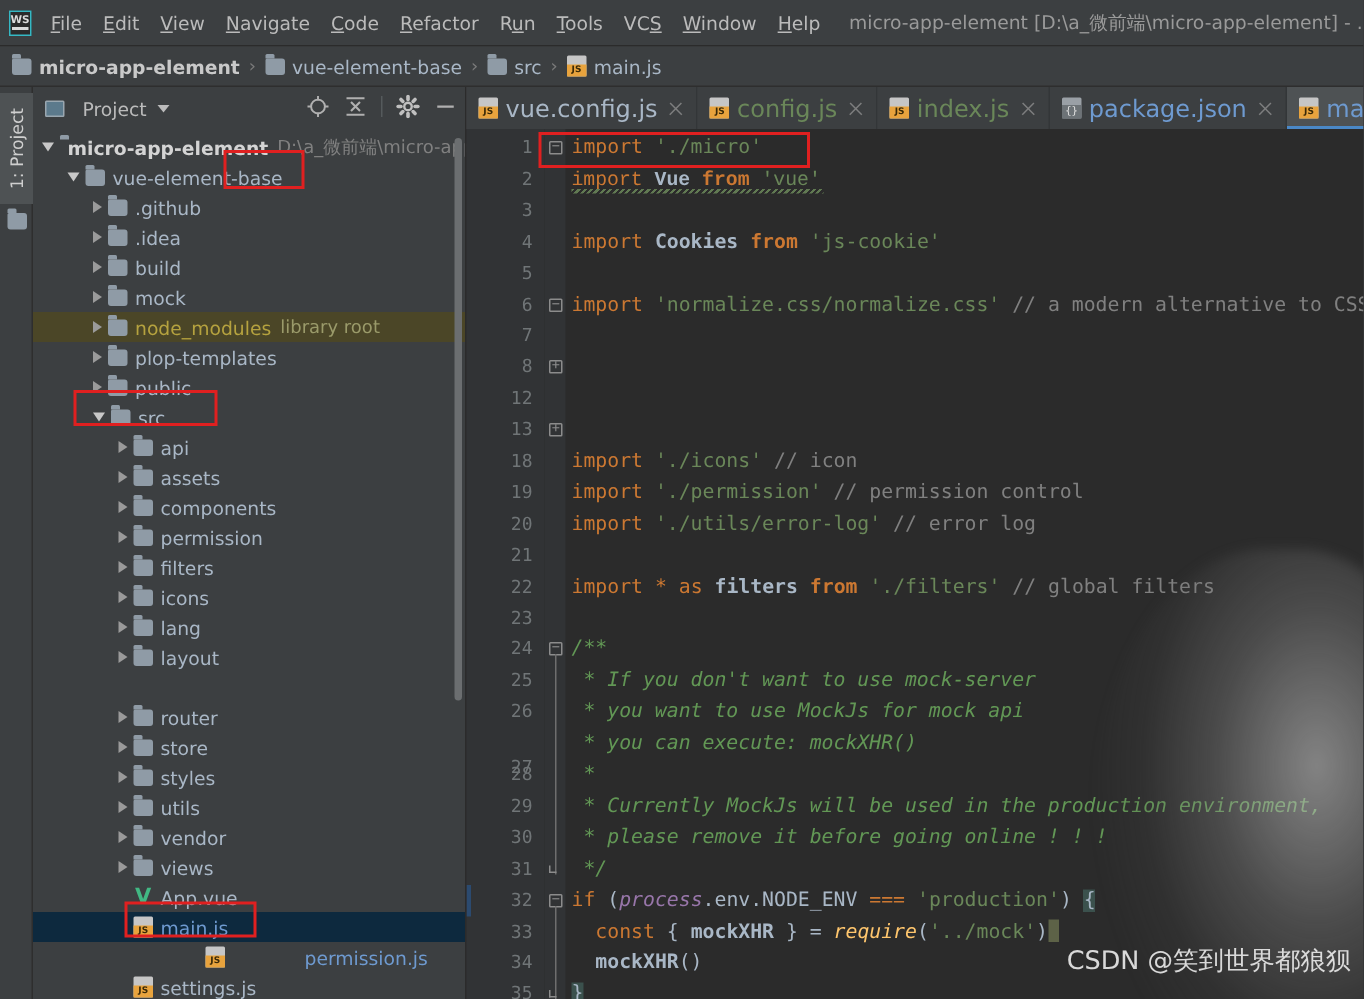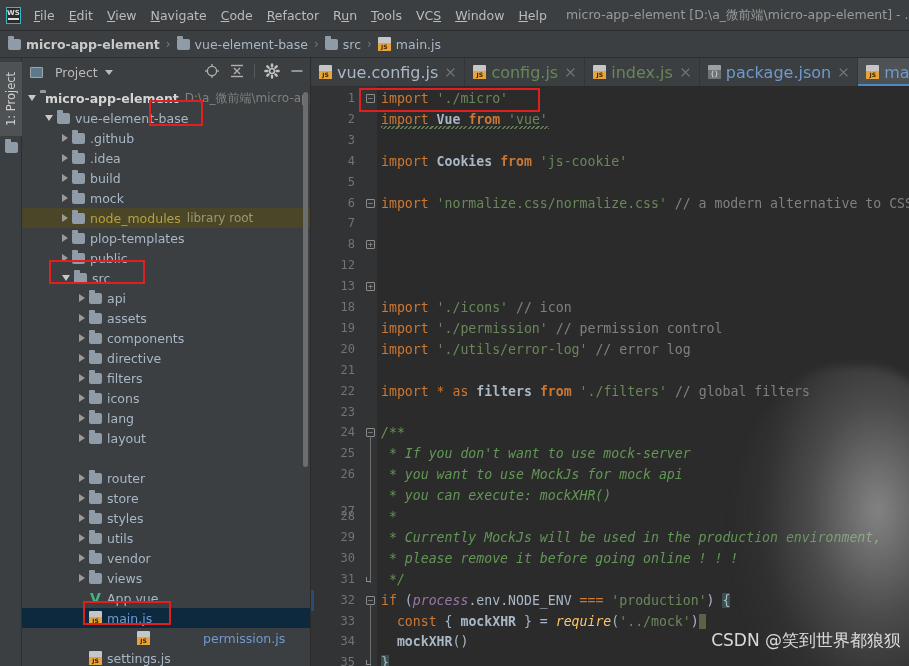--- a/index.html
+++ b/index.html
@@ -427,21 +427,21 @@
           <span class="label">assets</span>
         </div>
         <div class="row" style="position: absolute; left: 0px; right: 0px; top: 242px; padding-left: 57px;">
           <span class="tw closed"></span>
           <span class="ico-folder" style="margin-right: 5px;"></span>
           <span class="label">components</span>
         </div>
         <div class="row" style="position: absolute; left: 0px; right: 0px; top: 262px; padding-left: 57px;">
           <span class="tw closed"></span>
           <span class="ico-folder" style="margin-right: 5px;"></span>
-          <span class="label">directive</span>
+          <span class="label">permission</span>
         </div>
         <div class="row" style="position: absolute; left: 0px; right: 0px; top: 282px; padding-left: 57px;">
           <span class="tw closed"></span>
           <span class="ico-folder" style="margin-right: 5px;"></span>
           <span class="label">filters</span>
         </div>
         <div class="row" style="position: absolute; left: 0px; right: 0px; top: 302px; padding-left: 57px;">
           <span class="tw closed"></span>
           <span class="ico-folder" style="margin-right: 5px;"></span>
           <span class="label">icons</span>
@@ -577,21 +577,21 @@
         <div class="fold-mark" style="top: 196.1px;">+</div>
         <div class="fold-mark" style="top: 342.4px;">−</div>
         <div class="fold-line" style="top: 350.4px; height: 146.3px;"></div>
         <div class="fold-end" style="top: 490.7px;"></div>
         <div class="fold-mark" style="top: 509.6px;">−</div>
         <div class="fold-line" style="top: 517.6px; height: 62.7px;"></div>
         <div class="fold-end" style="top: 574.3px;"></div>
       </div>
     <div class="code-area" id="codearea">
         <div class="cline" style="top: 2px; left: 4px;"><span class="kw">import</span> <span class="str">'./micro'</span></div>
-        <div class="cline" style="top: 22.9px; left: 4px;"><span class="kw">import</span> <span class="id bold">Vue</span> <span class="kw bold">from</span> <span class="str">'vue'</span></div>
+        <div class="cline" style="top: 22.9px; left: 4px; font-family: Liberation Mono, monospace;"><span class="kw">import</span> <span class="id bold">Vue</span> <span class="kw bold">from</span> <span class="str">'vue'</span></div>
         <div class="cline" style="top: 43.8px; left: 4px;"></div>
         <div class="cline" style="top: 64.7px; left: 4px;"><span class="kw">import</span> <span class="id bold">Cookies</span> <span class="kw bold">from</span> <span class="str">'js-cookie'</span></div>
         <div class="cline" style="top: 85.6px; left: 4px;"></div>
         <div class="cline" style="top: 106.5px; left: 4px;"><span class="kw">import</span> <span class="str">'normalize.css/normalize.css'</span> <span class="cmt">// a modern alternative to CSS</span></div>
         <div class="cline" style="top: 127.4px; left: 4px;"></div>
         <div class="cline" style="top: 169.2px; left: 4px;"></div>
         <div class="cline" style="top: 211px; left: 4px;"><span class="kw">import</span> <span class="str">'./icons'</span> <span class="cmt">// icon</span></div>
         <div class="cline" style="top: 231.9px; left: 4px;"><span class="kw">import</span> <span class="str">'./permission'</span> <span class="cmt">// permission control</span></div>
         <div class="cline" style="top: 252.8px; left: 4px;"><span class="kw">import</span> <span class="str">'./utils/error-log'</span> <span class="cmt">// error log</span></div>
         <div class="cline" style="top: 273.7px; left: 4px;"></div>

